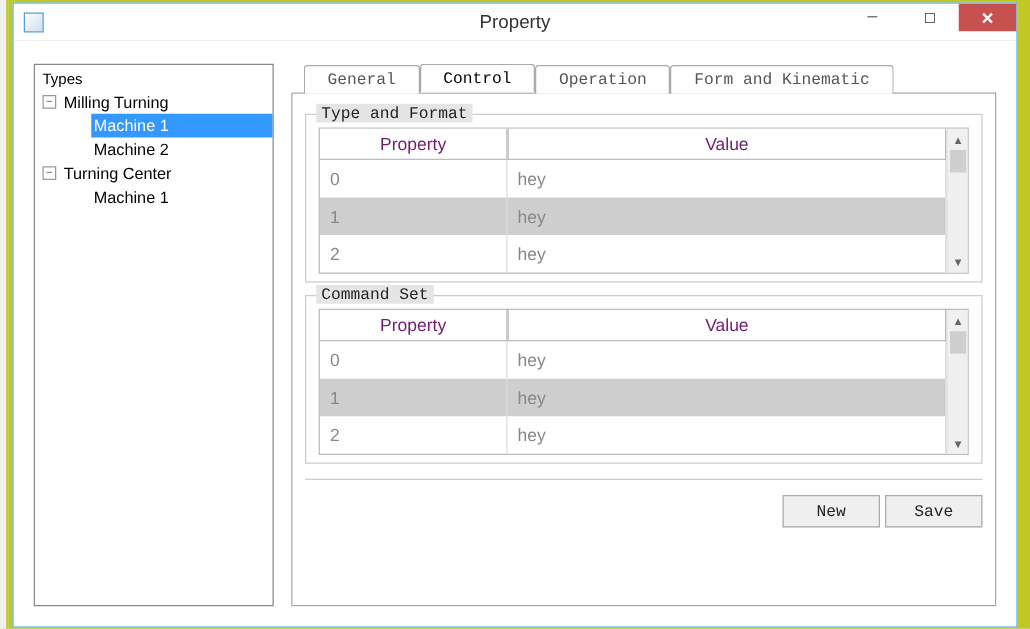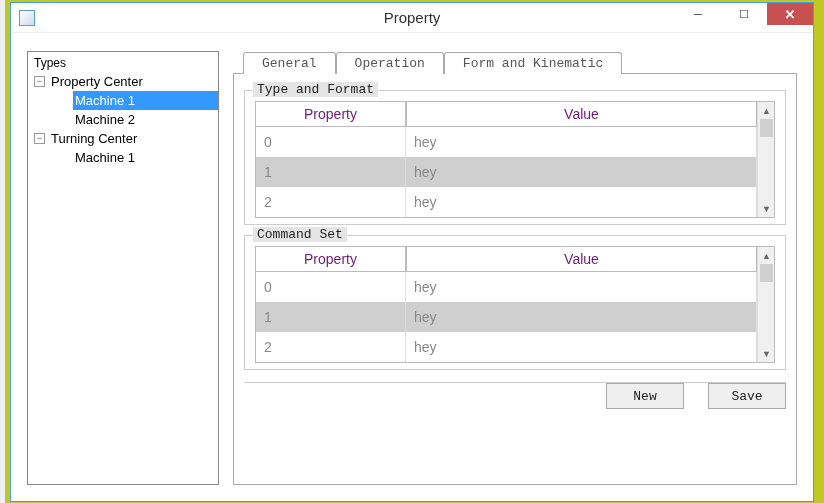--- a/index.html
+++ b/index.html
@@ -205,24 +205,24 @@
   .scroll .down { bottom:0; }
   .scroll .thumb {
     position:absolute; left:2px; width:13px;
     background:#cfcfcf;
   }
 
   
   .btnbar {
     border-top:1px solid #ccc;
     margin-top:12px;
-    padding-top:0;
+    padding-top:12px;
     display:flex;
     justify-content:flex-end;
-    gap:24px;
+    gap:4px;
   }
   .btn {
     width:78px; height:26px;
     border:1px solid #aaa;
     background:#efefef;
     font-family:"Courier New", monospace;
     font-size:13px;
     display:flex; align-items:center; justify-content:center;
     color:#222;
   }
@@ -250,21 +250,21 @@
     </div>
   </div>
 
   <div class="client">
 
     <div class="tree-panel">
       <div class="tree-title">Types</div>
       <div class="tree">
         <div class="tree-row">
           <div class="exp">−</div>
-          <span class="label">Property Center</span>
+          <span class="label">Milling Turning</span>
         </div>
         <div class="tree-row selected" style="padding-left:24px">
           <div class="noexp"></div>
           <span class="label">Machine 1</span>
         </div>
         <div class="tree-row" style="padding-left:24px">
           <div class="noexp"></div>
           <span class="label">Machine 2</span>
         </div>
         <div class="tree-row">
@@ -274,20 +274,21 @@
         <div class="tree-row" style="padding-left:24px">
           <div class="noexp"></div>
           <span class="label">Machine 1</span>
         </div>
       </div>
     </div>
 
     <div class="right">
       <div class="tabs">
         <div class="tab">General</div>
+        <div class="tab active">Control</div>
         <div class="tab">Operation</div>
         <div class="tab">Form and Kinematic</div>
       </div>
 
       <div class="tab-panel">
 
         <div class="groupbox">
           <div class="groupbox-title">Type and Format</div>
           <div class="table-wrap">
             <div class="table">

